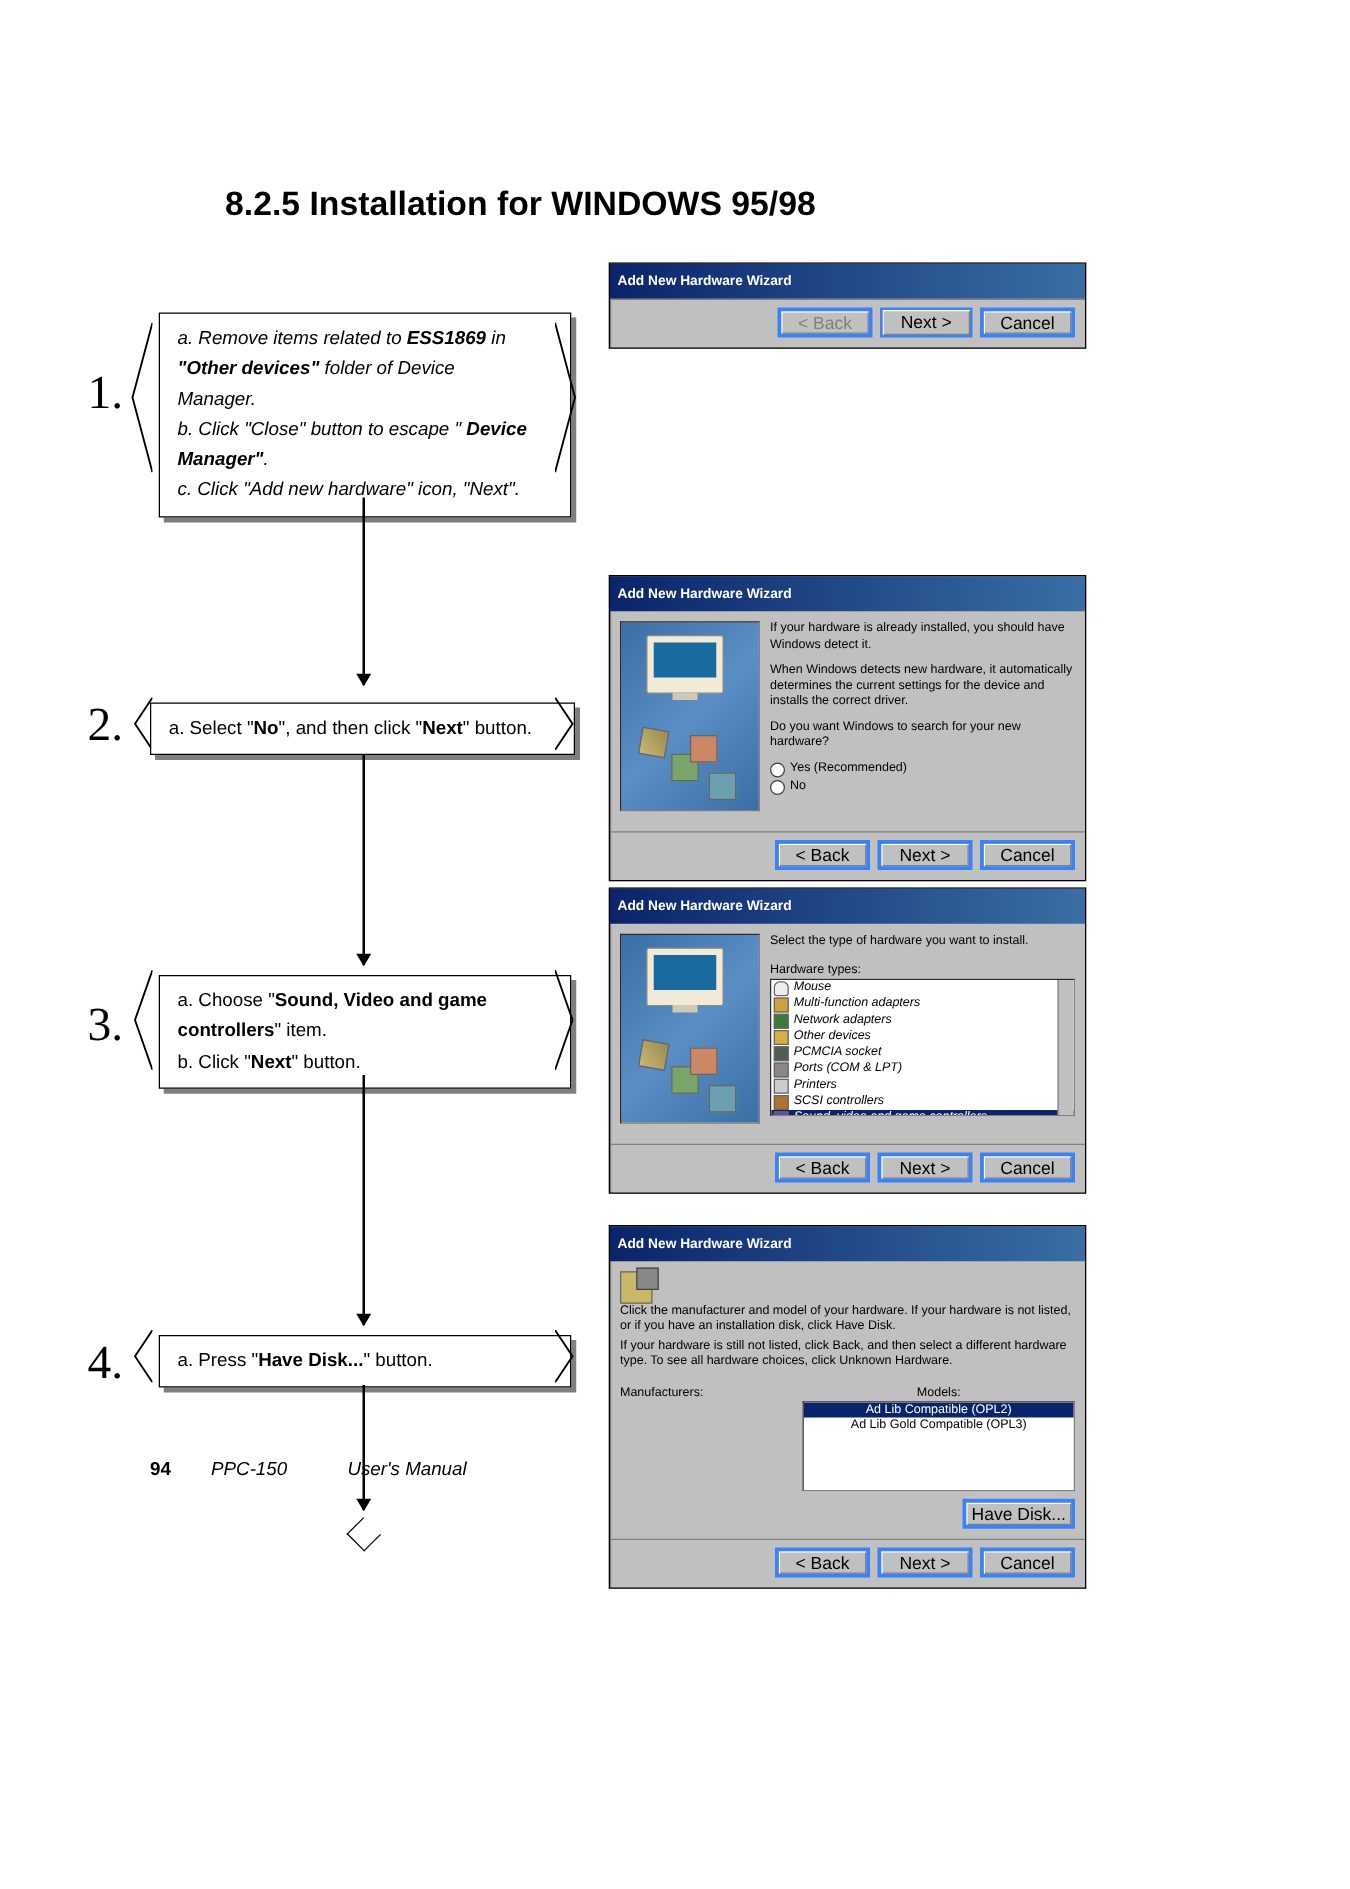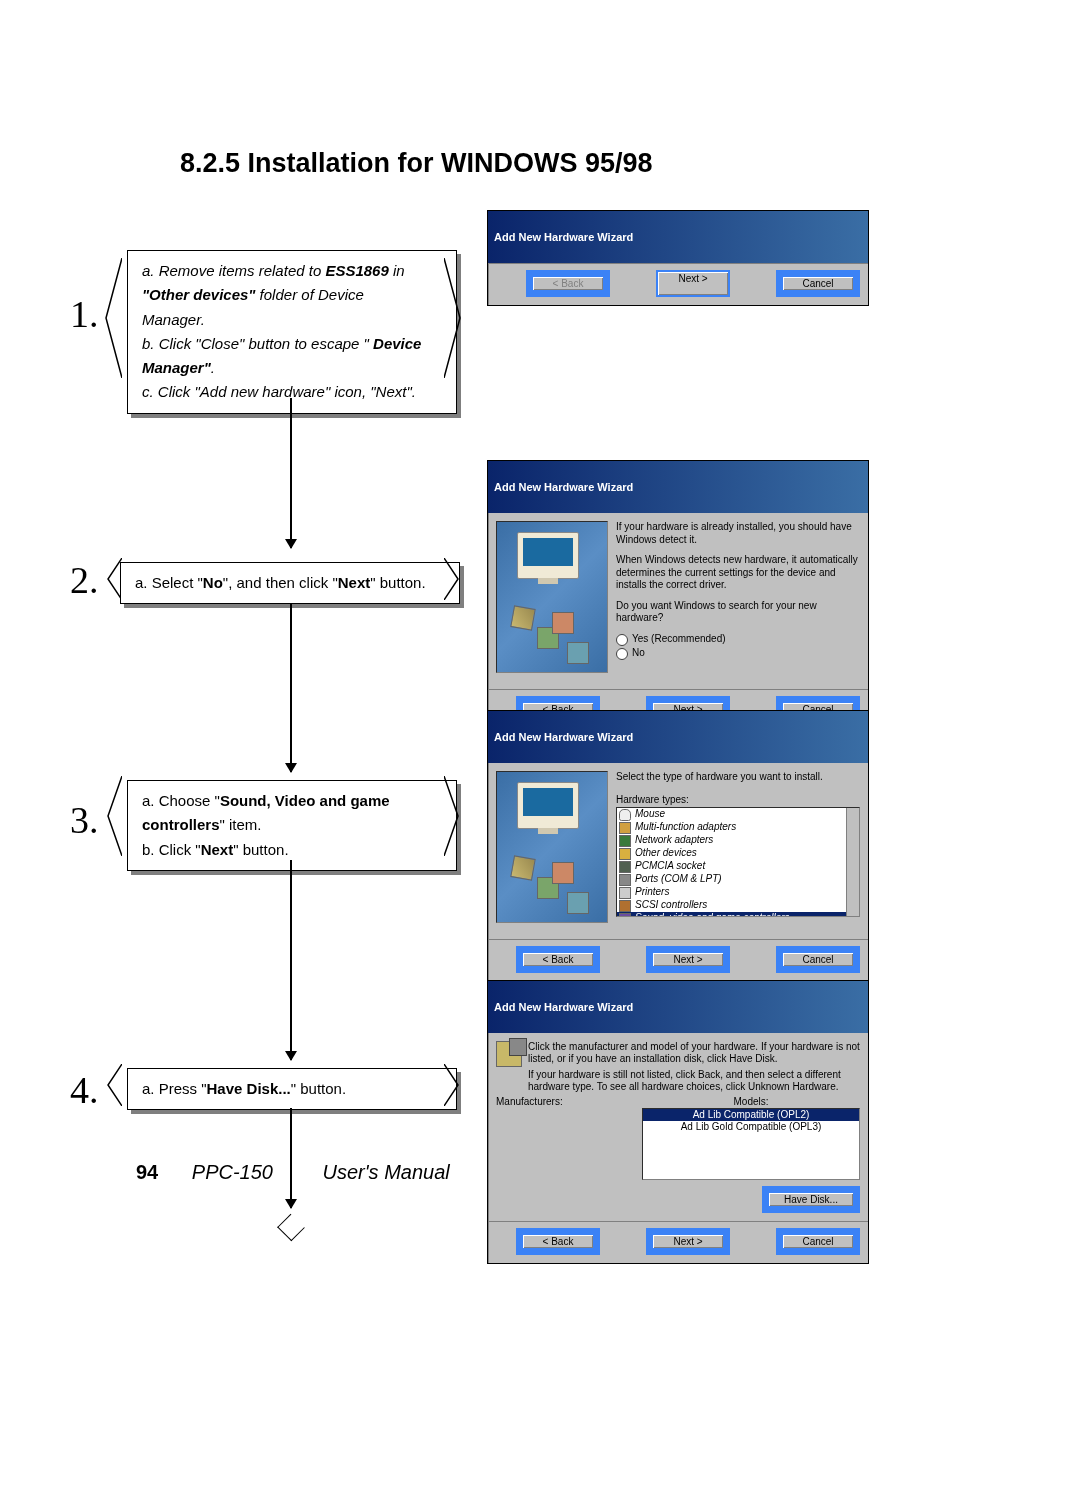--- a/index.html
+++ b/index.html
@@ -76,21 +76,21 @@
     background: #c0c0c0;
     border: 1px solid #000;
     font-size: 10px;
     color: #000;
     box-shadow: 1px 1px 0 #808080 inset;
   }
   .titlebar {
     background: linear-gradient(to right, #0a246a, #3a6ea5);
     color: #fff;
     font-weight: bold;
-    padding: 20px 6px;
+    padding: 8px 6px;
     font-size: 11px;
   }
   .wiz-body {
     display: flex;
     padding: 8px;
     gap: 8px;
     min-height: 160px;
   }
   .wiz-graphic {
     width: 110px;
@@ -142,25 +142,24 @@
     display: flex;
     justify-content: flex-end;
     gap: 6px;
     padding: 6px 8px 8px 8px;
     border-top: 1px solid #808080;
   }
   .btn95 {
     min-width: 62px;
     padding: 1px 4px;
     background: #c0c0c0;
-    border: 7px solid #3b82f6;
+    border: 3px solid #3b82f6;
     box-shadow: inset 1px 1px 0 #fff, inset -1px -1px 0 #808080;
-    font-size: 10px;
+    font-size: 14px;
     text-align: center;
-    margin-left: 40px;
   }
   .btn95.disabled { color: #808080; }
   .radio { display: block; margin: 2px 0; padding-left: 16px; position: relative; }
   .radio::before {
     content: "";
     position: absolute;
     left: 0; top: 1px;
     width: 10px; height: 10px;
     border: 1px solid #404040;
     border-radius: 50%;
@@ -259,22 +258,22 @@
     content: "";
     position: absolute;
     right: -6px; top: -4px;
     width: 16px; height: 16px;
     background: #888;
     border: 1px solid #444;
   }
   .footer {
     position: absolute;
     bottom: 100px;
-    left: 136px;
-    font-size: 20px;
+    left: 120px;
+    font-size: 15px;
   }
   .footer .pn { font-weight: bold; margin-right: 28px; }
   .footer .model { font-style: italic; margin-right: 44px; }
   .footer .man { font-style: italic; }
 </style>
 </head>
 <body>
 
 <div class="page">
 
@@ -435,21 +434,21 @@
     <div class="wiz-buttons">
       <div class="btn95">&lt; Back</div>
       <div class="btn95">Next &gt;</div>
       <div class="btn95">Cancel</div>
     </div>
   </div>
 
   <div class="wizard" style="top:980px; left:487px;">
     <div class="titlebar">Add New Hardware Wizard</div>
     <div style="padding:8px;">
-      <div style="display:flex; align-items:flex-start; margin-bottom:1px;">
+      <div style="display:flex; align-items:flex-start; margin-bottom:12px;flex-direction:column;">
         <span class="disk-ico"></span>
         <div style="flex:1;">
           <p style="margin:0 0 4px 0; font-size:10px; line-height:1.2;">Click the manufacturer and model of your hardware. If your hardware is not listed, or if you have an installation disk, click Have Disk.</p>
           <p style="margin:0; font-size:10px; line-height:1.2;">If your hardware is still not listed, click Back, and then select a different hardware type. To see all hardware choices, click Unknown Hardware.</p>
         </div>
       </div>
       <div class="twocol">
         <div style="flex:0 0 140px;">
           <div class="small-label">Manufacturers:</div>
         </div>

